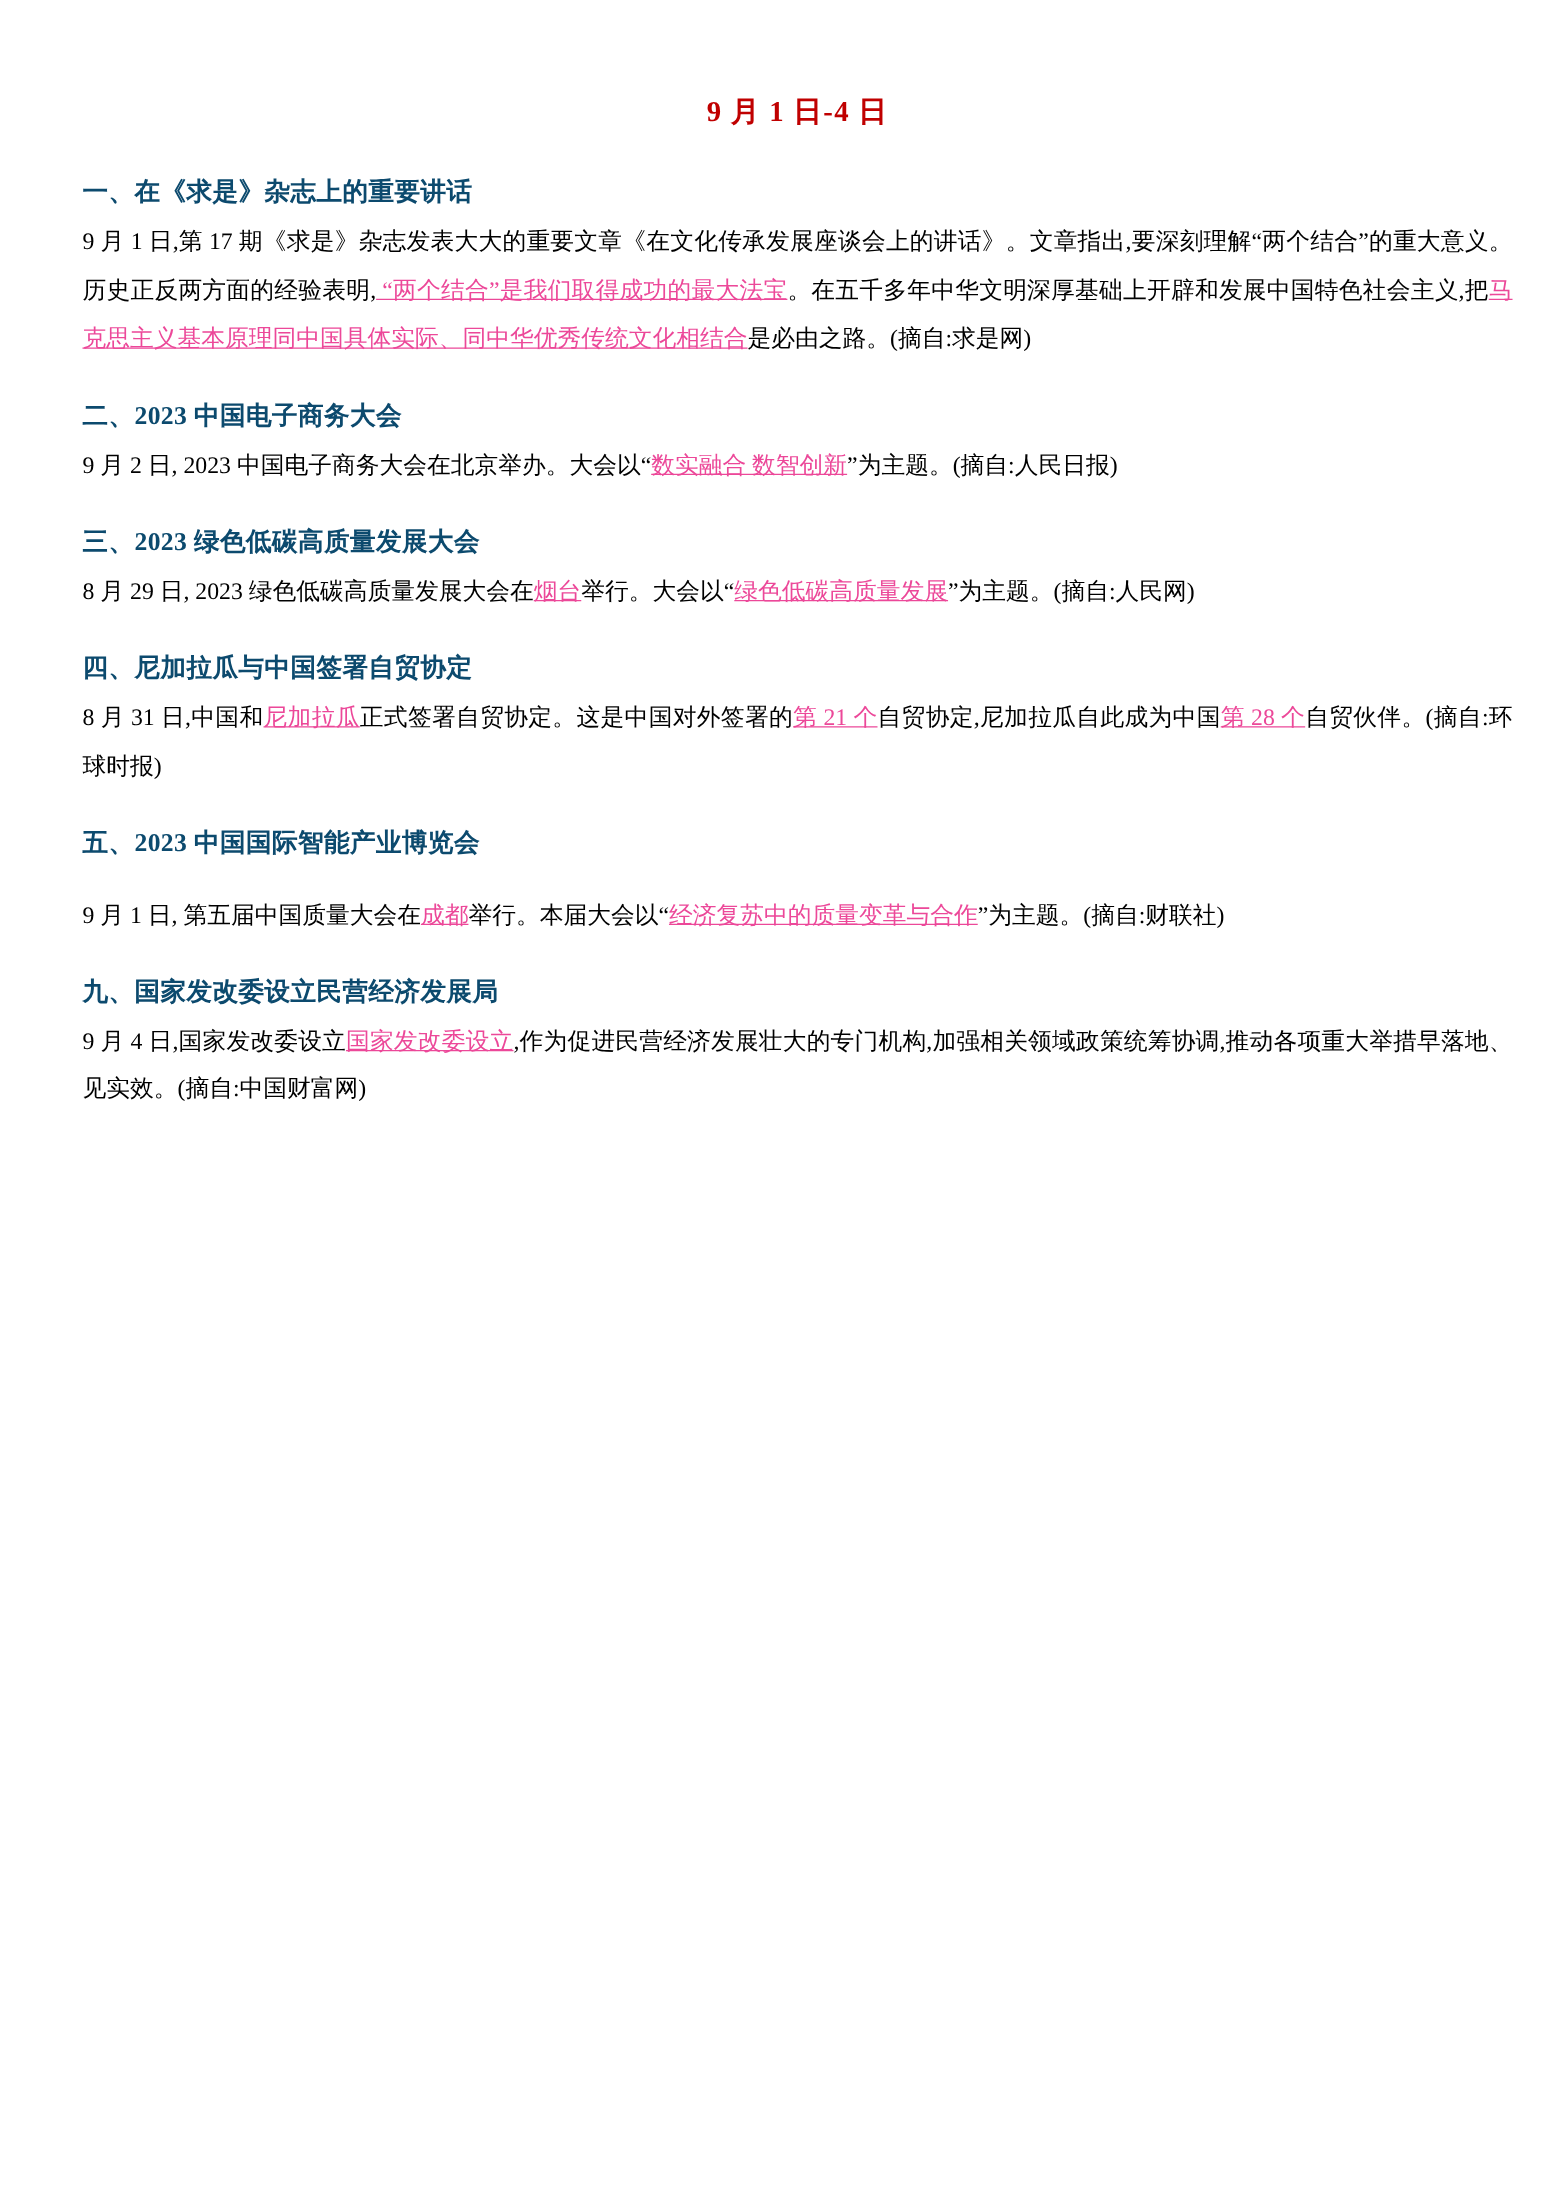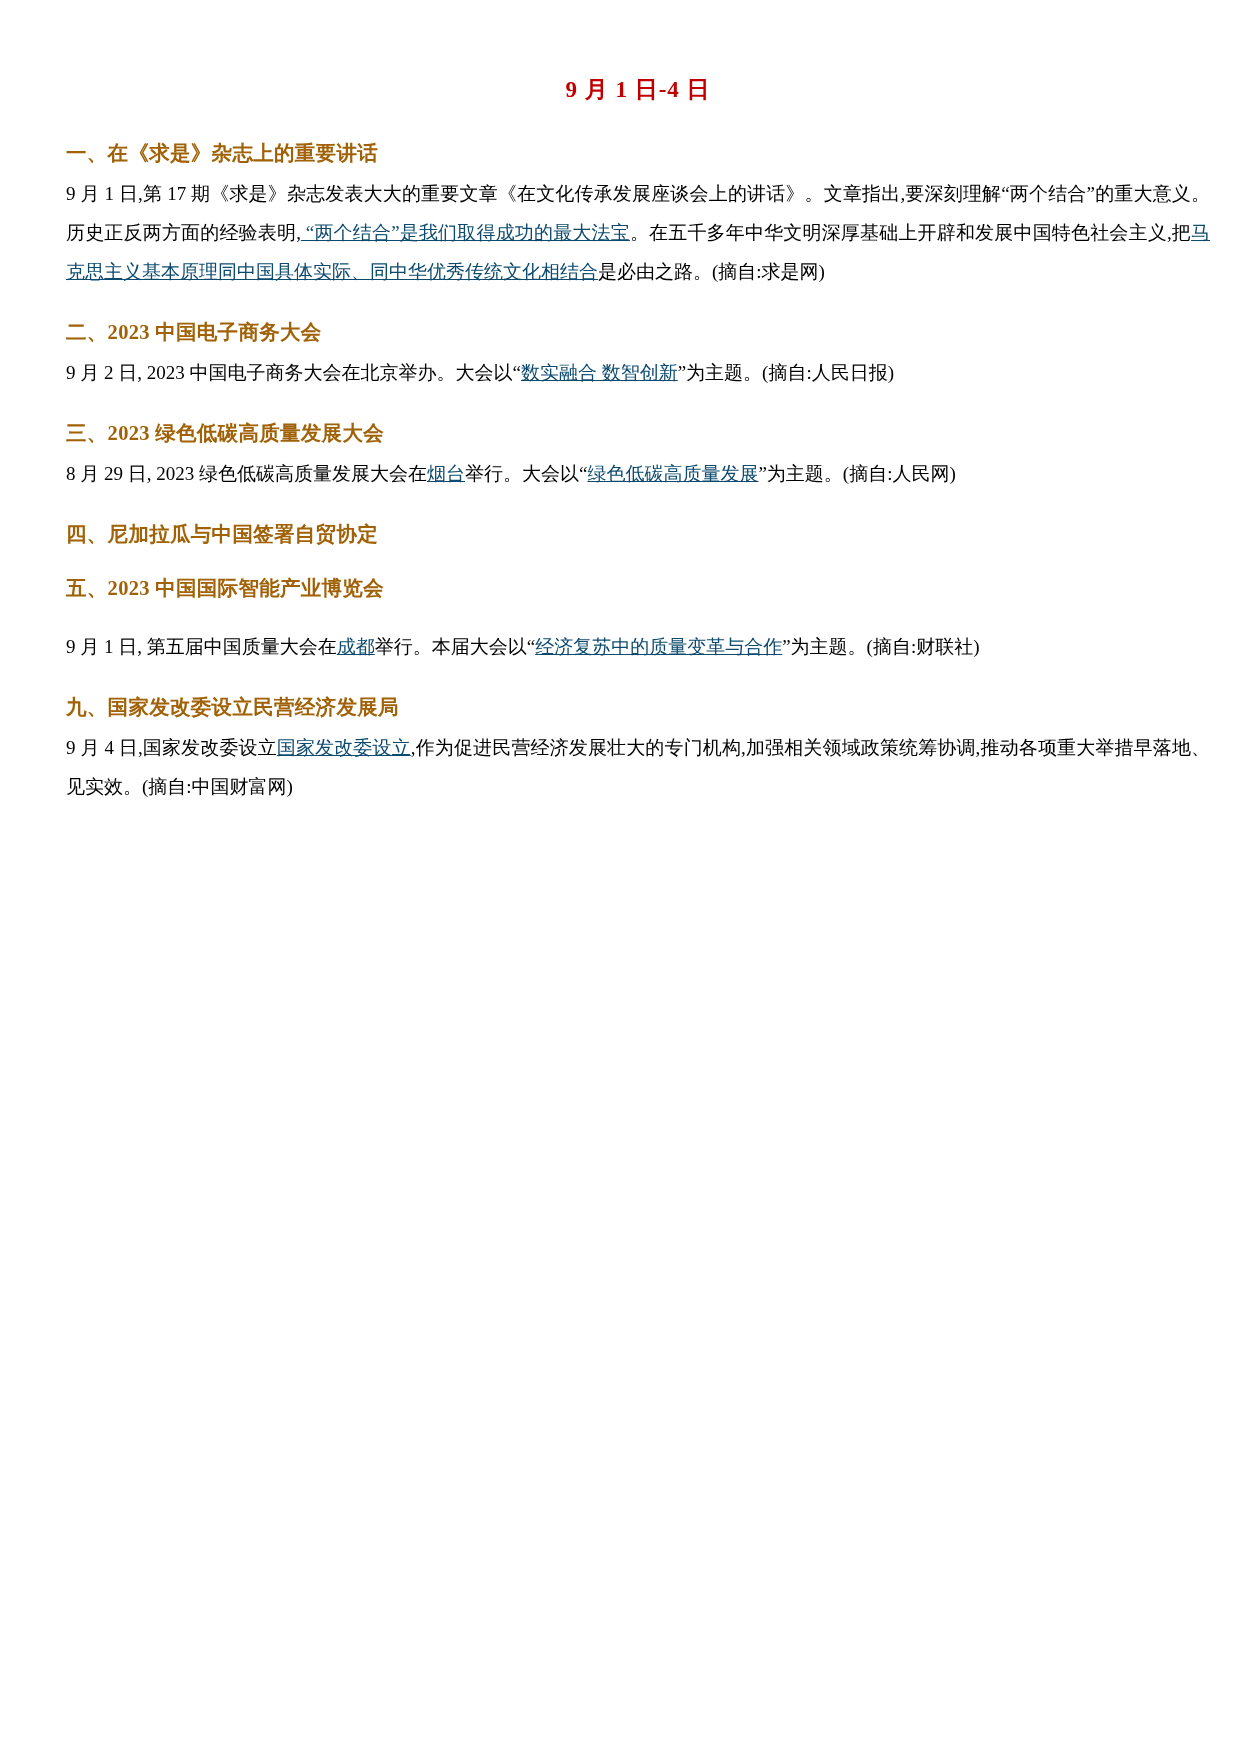--- a/index.html
+++ b/index.html
@@ -29,34 +29,34 @@
     letter-spacing: 1px;
     margin: 12px 0 34px 0;
     font-family: "Liberation Serif", "DejaVu Serif", serif;
   }
   .section {
     margin-bottom: 26px;
   }
   .section-heading {
     font-weight: bold;
     font-size: 20.5px;
-    color: #a16207;
+    color: #0c4a6e;
     margin: 12px 0 8px 0;
     letter-spacing: 0.3px;
   }
   .section-body {
     font-size: 19px;
     line-height: 2.05;
     text-align: justify;
     text-justify: inter-ideograph;
     margin: 0;
     color: #000000;
   }
   .hl {
-    color: #0c4a6e;
+    color: #ec4899;
     text-decoration: underline;
   }
 </style>
 </head>
 <body>
 
 <div class="page">
 
   <div class="doc-title">9 月 1 日-4 日</div>
 
@@ -68,20 +68,21 @@
       <div class="section">
         <div class="section-heading">二、2023 中国电子商务大会</div>
         <p class="section-body"><span class="">9 月 2 日, 2023 中国电子商务大会在北京举办。大会以“</span><span class="hl">数实融合 数智创新</span><span class="">”为主题。(摘自:人民日报)</span></p>
       </div>
       <div class="section">
         <div class="section-heading">三、2023 绿色低碳高质量发展大会</div>
         <p class="section-body"><span class="">8 月 29 日, 2023 绿色低碳高质量发展大会在</span><span class="hl">烟台</span><span class="">举行。大会以“</span><span class="hl">绿色低碳高质量发展</span><span class="">”为主题。(摘自:人民网)</span></p>
       </div>
       <div class="section">
         <div class="section-heading">四、尼加拉瓜与中国签署自贸协定</div>
+        <p class="section-body"><span class="">8 月 31 日,中国和</span><span class="hl">尼加拉瓜</span><span class="">正式签署自贸协定。这是中国对外签署的</span><span class="hl">第 21 个</span><span class="">自贸协定,尼加拉瓜自此成为中国</span><span class="hl">第 28 个</span><span class="">自贸伙伴。(摘自:环球时报)</span></p>
       </div>
       <div class="section">
         <div class="section-heading">五、2023 中国国际智能产业博览会</div>
       </div>
       <div class="section">
         <p class="section-body"><span class="">9 月 1 日, 第五届中国质量大会在</span><span class="hl">成都</span><span class="">举行。本届大会以“</span><span class="hl">经济复苏中的质量变革与合作</span><span class="">”为主题。(摘自:财联社)</span></p>
       </div>
       <div class="section">
         <div class="section-heading">九、国家发改委设立民营经济发展局</div>
         <p class="section-body"><span class="">9 月 4 日,国家发改委设立</span><span class="hl">国家发改委设立</span><span class="">,作为促进民营经济发展壮大的专门机构,加强相关领域政策统筹协调,推动各项重大举措早落地、见实效。(摘自:中国财富网)</span></p>

